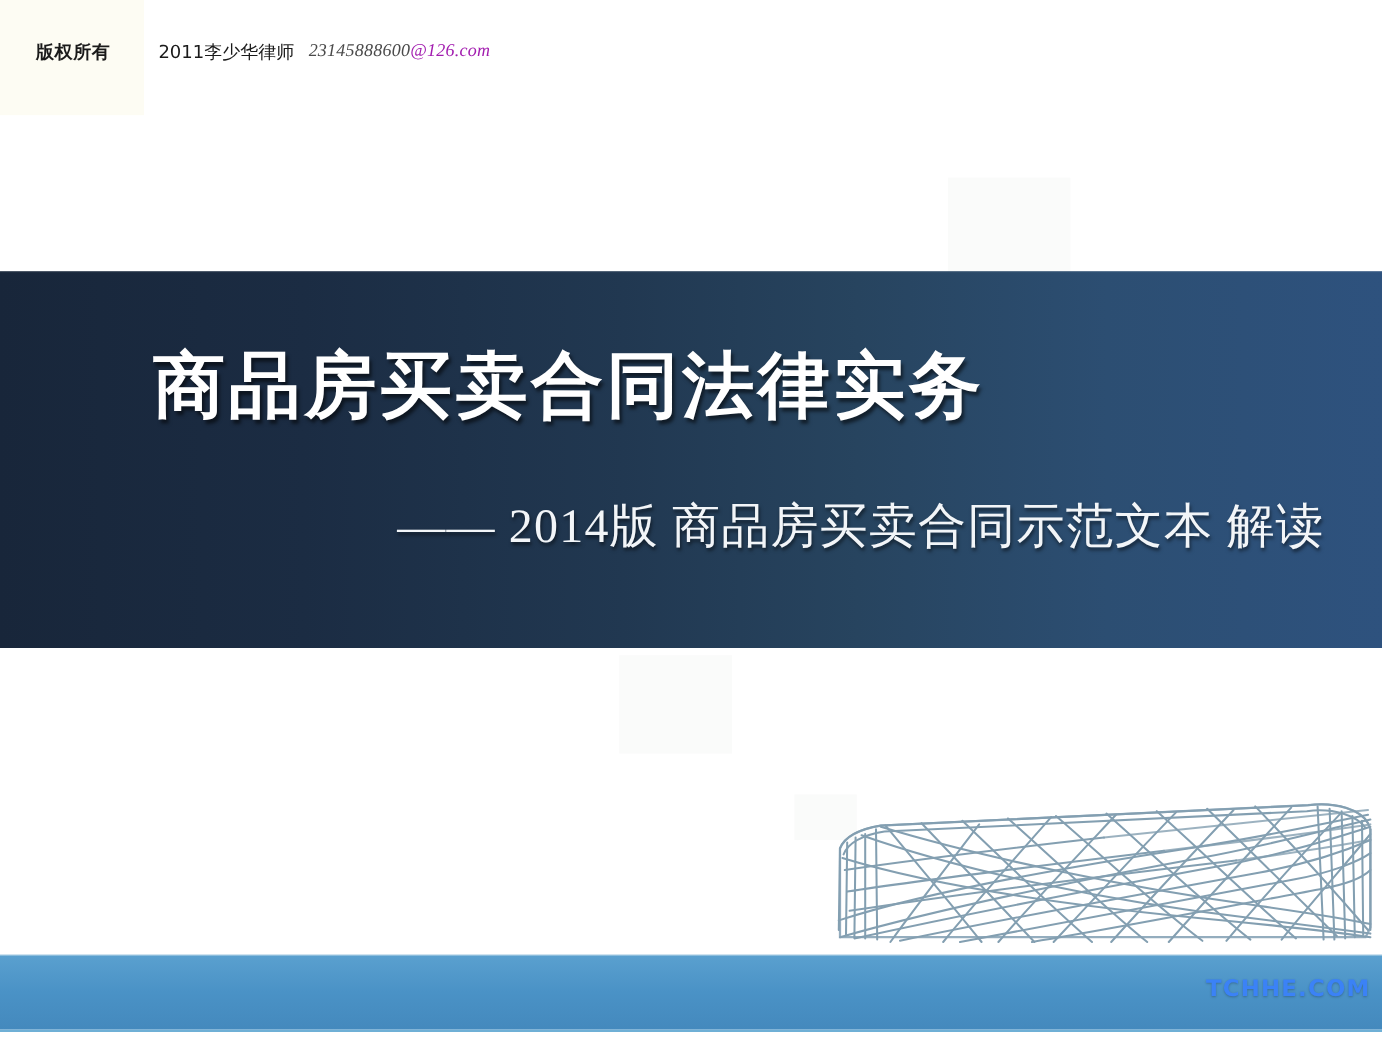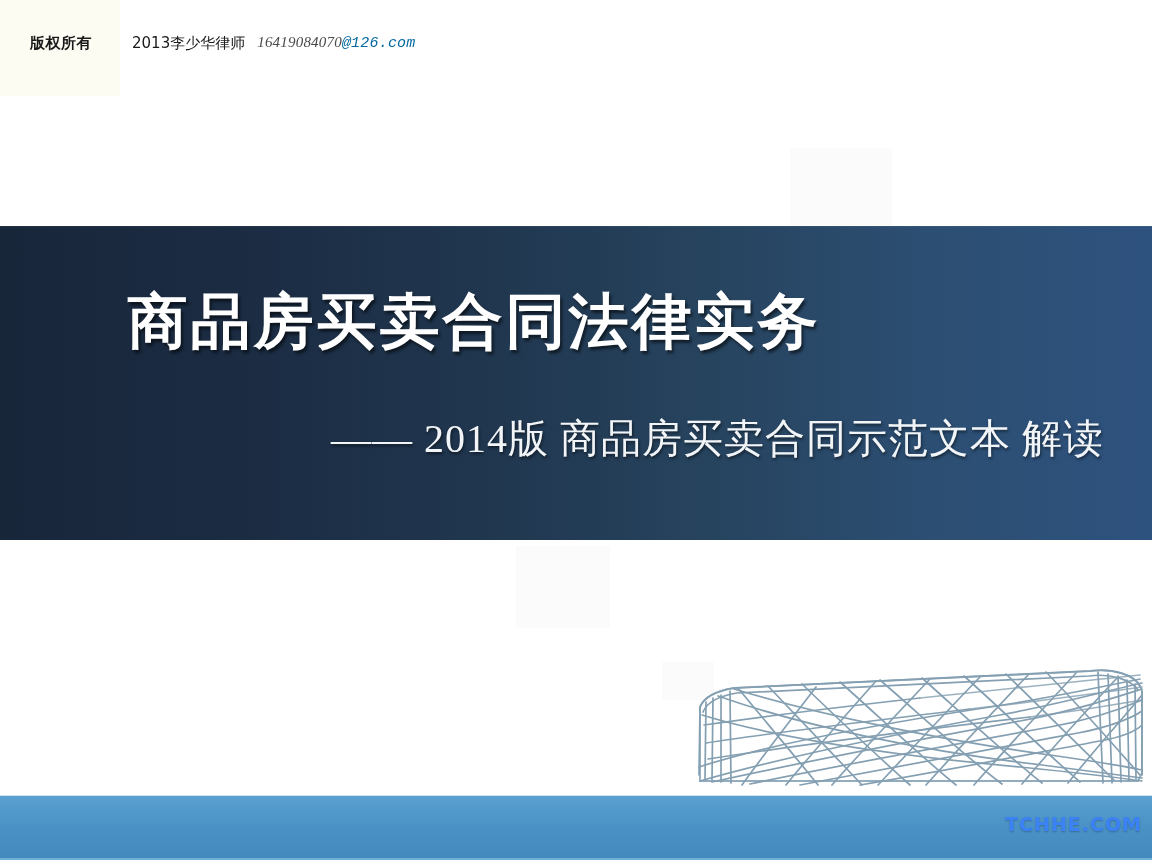--- a/index.html
+++ b/index.html
@@ -61,22 +61,21 @@
   }
   .hdr-email {
     margin-left: 12px;
     font-family: "Liberation Serif", "DejaVu Serif", serif;
     font-style: italic;
     font-size: 15px;
     color: #4a4a4a;
     letter-spacing: 0.2px;
   }
   .hdr-email .dom {
-    color: #0369a1;
-    font-family: Liberation Mono, monospace;
+    color: #a21caf;
   }
 
   
   .band {
     position: absolute;
     left: 0;
     top: 226px;
     width: 1152px;
     height: 314px;
     background: linear-gradient(90deg,
@@ -167,24 +166,24 @@
 <div id="slide">
 
   <div class="wm wm-top-left"></div>
   <div class="wm wm-upper-mid"></div>
   <div class="wm wm-lower-mid"></div>
   <div class="wm wm-low-right"></div>
 
   <div class="header">
     <span class="hdr-copyright">版权所有</span>
     <span class="hdr-author">
-      <span class="yr">2013</span><span class="nm">李少华律师</span>
+      <span class="yr">2011</span><span class="nm">李少华律师</span>
     </span>
     <span class="hdr-email">
-      <span>16419084070</span><span class="dom">@126.com</span>
+      <span>23145888600</span><span class="dom">@126.com</span>
     </span>
   </div>
 
   <div class="band"></div>
 
   <div class="title-main">商品房买卖合同法律实务</div>
 
   <div class="title-sub">—— 2014版  商品房买卖合同示范文本  解读</div>
 
   <div class="stadium">

